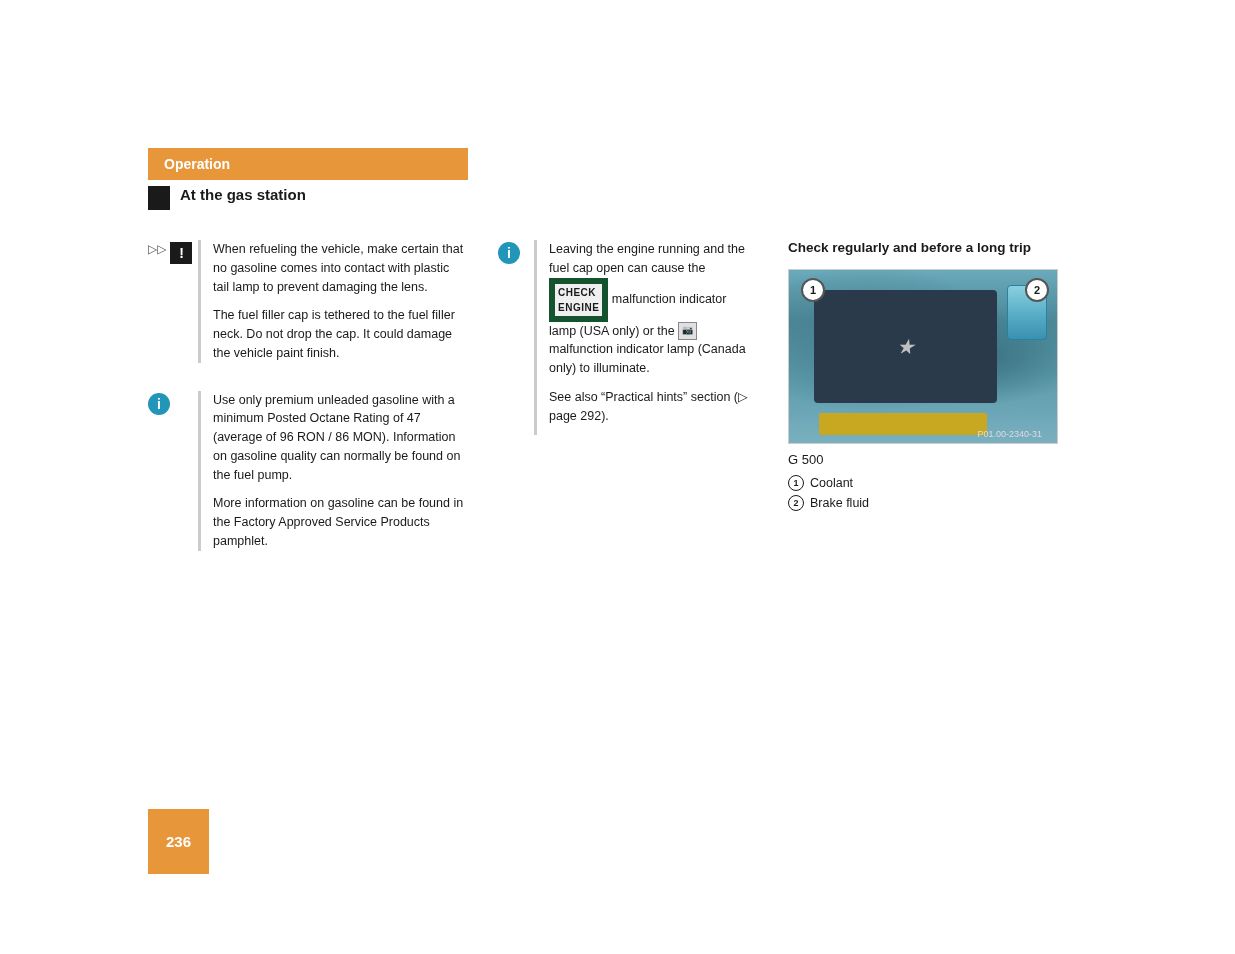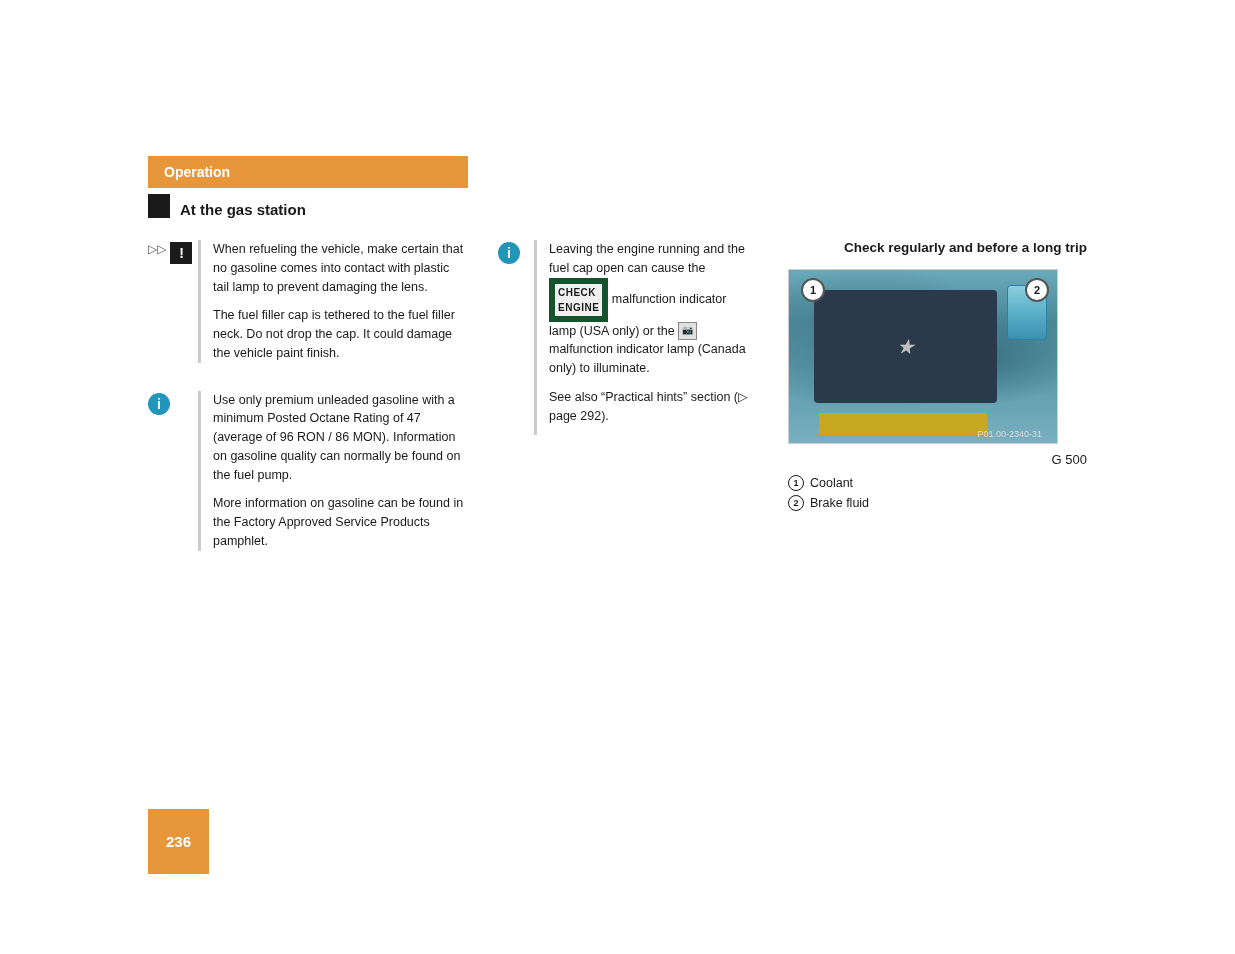--- a/index.html
+++ b/index.html
@@ -17,38 +17,38 @@
     .page-container {
       width: 1235px;
       height: 954px;
       background: #fff;
       position: relative;
     }
 
     
     .header-section {
       position: absolute;
-      top: 156px;
+      top: 148px;
       left: 148px;
       right: 148px;
     }
 
     .operation-banner {
       background: #E8963A;
       color: #fff;
       font-weight: bold;
       font-size: 14px;
       padding: 8px 16px;
       display: inline-block;
       width: 320px;
     }
 
     .section-title-row {
       display: flex;
-      align-items: flex-end;
+      align-items: flex-start;
       margin-top: 6px;
     }
 
     .section-title-bar {
       width: 22px;
       height: 24px;
       background: #1a1a1a;
       display: inline-block;
       margin-right: 10px;
     }
@@ -79,21 +79,20 @@
     .middle-column {
       width: 280px;
       flex-shrink: 0;
       padding-left: 30px;
     }
 
     
     .right-column {
       flex: 1;
       padding-left: 40px;
-      text-align: right;
     }
 
     
     .warning-block {
       display: flex;
       align-items: flex-start;
       margin-bottom: 28px;
     }
 
     .warning-icon-area {

